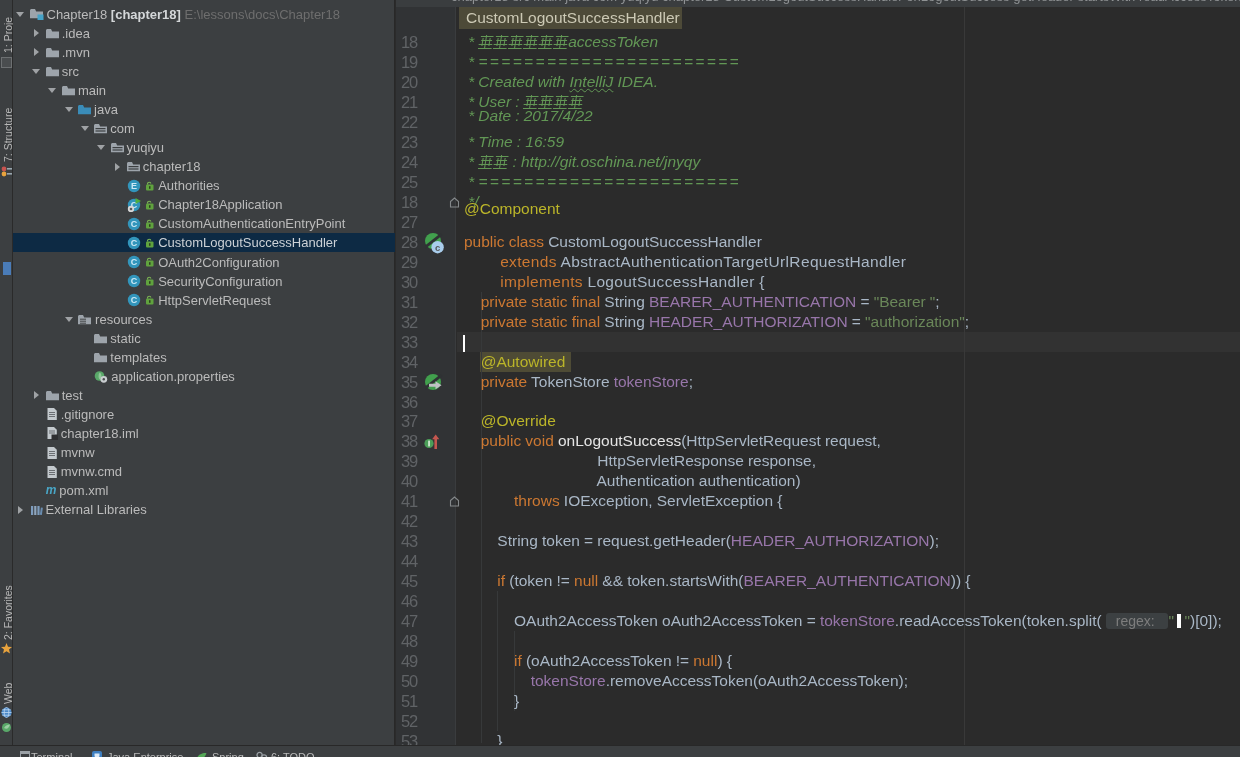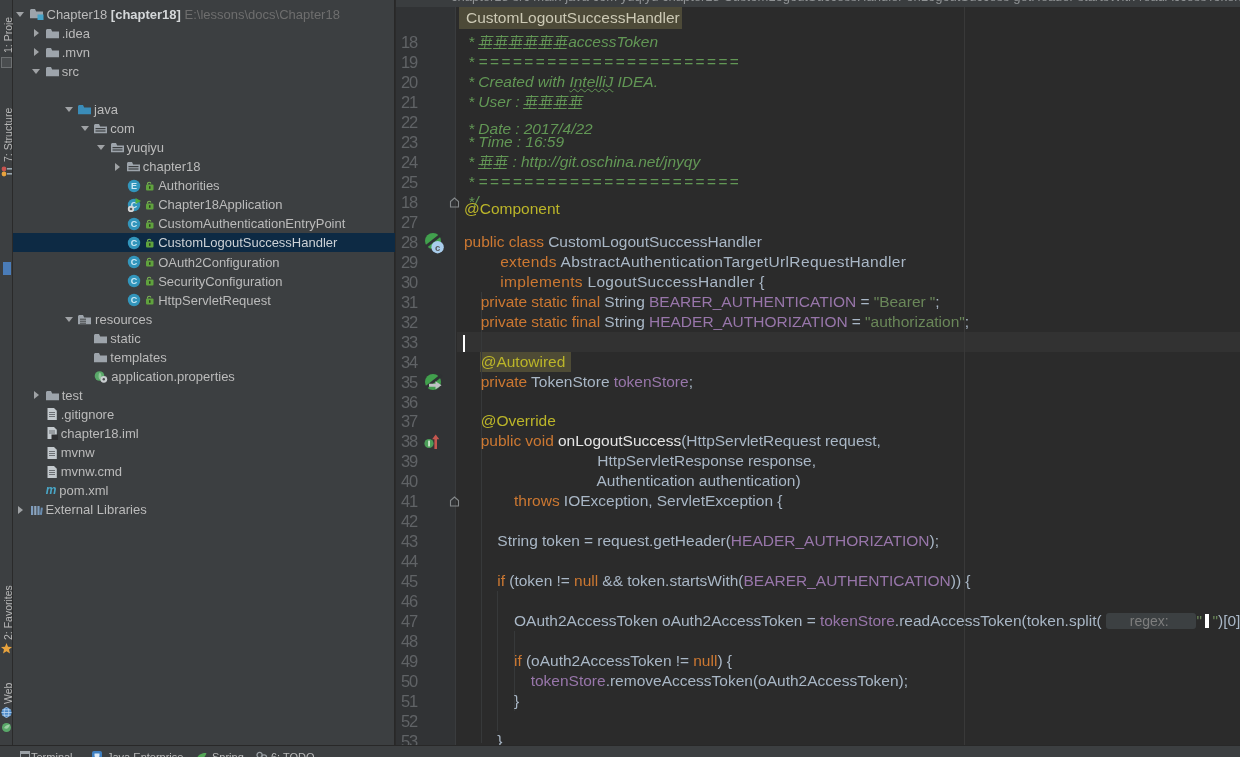--- a/index.html
+++ b/index.html
@@ -16,21 +16,21 @@
 .ad{width:0;height:0;border-left:4px solid transparent;border-right:4px solid transparent;border-top:5px solid #9fa2a5}
 .ar{width:0;height:0;border-top:4px solid transparent;border-bottom:4px solid transparent;border-left:5px solid #9fa2a5}
 #editor{position:absolute;left:396px;top:0;width:844px;height:757px;background:#2b2b2b}
 #topbar{position:absolute;left:0;top:0;width:844px;height:7px;background:#3a3d3f;overflow:hidden;color:#a7abae;font-size:13px;white-space:nowrap}
 #topbar div{position:absolute;top:-11px;left:55px;color:#8f9294}
 #gutter{position:absolute;left:0;top:7px;width:60px;height:738px;background:#313335;border-right:1px solid #3a3c3e}
 .ln{position:absolute;right:38px;width:30px;height:20px;line-height:20px;font-size:16.5px;letter-spacing:-1.2px;color:#606366;text-align:right}
 .cr{position:absolute;left:68px;height:20px;line-height:19.95px;font-size:15.5px;word-spacing:-0.14px;color:#a9b7c6;white-space:pre}
 .k{color:#cc7832}.an{color:#bbb529}.cm{color:#629755;font-style:italic}.st{color:#6a8759}
 .cf{color:#9876aa;}.fl{color:#9876aa}.md{color:#e5e5e5}
-.hint{background:#3c4042;color:#7d7d7d;border-radius:3px;padding:0 24px;font-size:14px}
+.hint{background:#3c4042;color:#7d7d7d;border-radius:3px;padding:0 10px;font-size:14px}
 .cjk{display:inline-block;width:13.6px;height:14.5px;margin:0 0.7px;vertical-align:-2.5px;transform:skewX(-9deg);background:
  linear-gradient(#629755,#629755) 0.5px 1px/12.6px 1.2px no-repeat,
  linear-gradient(#629755,#629755) 1.6px 5px/10.8px 1.2px no-repeat,
  linear-gradient(#629755,#629755) 0px 9px/13.6px 1.2px no-repeat,
  linear-gradient(#629755,#629755) 0px 13px/13.6px 1.1px no-repeat,
  linear-gradient(#629755,#629755) 6.4px 0px/1.3px 13px no-repeat,
  linear-gradient(#629755,#629755) 2.6px 3px/1.2px 8px no-repeat,
  linear-gradient(#629755,#629755) 10.2px 3px/1.2px 8px no-repeat}
 #curline{position:absolute;left:61px;top:331.6px;width:783px;height:20px;background:#323232}
 #caret{position:absolute;left:67px;top:334.6px;width:1.6px;height:17px;background:#fff}
@@ -111,20 +111,32 @@
       <span class="ind" style="width:16.7px"></span>
       <span class="arr">
         <i class="ad"></i>
       </span>
       <span class="ic">
         <svg class="fsvg" width="13" height="11" viewBox="0 0 13 11">
           <path d="M0 2.2 L0 10.2 L13 10.2 L13 3.4 L6.2 3.4 L5 1 L0.8 1 Z" fill="#9da4ab"></path>
         </svg>
       </span>
       <span>src</span>
+    </div>
+<div class="tr" style="top:81.0px">
+      <span class="ind" style="width:32.9px"></span>
+      <span class="arr">
+        <i class="ad"></i>
+      </span>
+      <span class="ic">
+        <svg class="fsvg" width="13" height="11" viewBox="0 0 13 11">
+          <path d="M0 2.2 L0 10.2 L13 10.2 L13 3.4 L6.2 3.4 L5 1 L0.8 1 Z" fill="#9da4ab"></path>
+        </svg>
+      </span>
+      <span>main</span>
     </div>
 <div class="tr" style="top:100.0px">
       <span class="ind" style="width:49.1px"></span>
       <span class="arr">
         <i class="ad"></i>
       </span>
       <span class="ic">
         <svg class="fsvg" width="13" height="11" viewBox="0 0 13 11">
           <path d="M0 2.2 L0 10.2 L13 10.2 L13 3.4 L6.2 3.4 L5 1 L0.8 1 Z" fill="#3a8cb8"></path>
         </svg>
@@ -507,21 +519,21 @@
         <rect x="4.2" y="6.6" width="1.7" height="5.8" fill="#d8ecd8"></rect>
         <path d="M11.7 0.5 L15.3 5.2 L13 5.2 L13 15 L10.4 15 L10.4 5.2 L8.1 5.2 Z" fill="#c4574f"></path>
       </svg>
  </div>
  <div id="olivebox">CustomLogoutSuccessHandler</div>
  <div id="code">
 <div class="cr" style="top:32.4px"><span class="cm"> * <i class="cjk"></i><i class="cjk"></i><i class="cjk"></i><i class="cjk"></i><i class="cjk"></i><i class="cjk"></i>accessToken</span></div>
 <div class="cr" style="top:52.3px"><span class="cm"> * <span style="letter-spacing:-0.9px">= = = = = = = = = = = = = = = = = = = = = = = </span></span></div>
 <div class="cr" style="top:72.3px"><span class="cm"> * Created with <span style="text-decoration:underline wavy 1px">IntelliJ</span> IDEA.</span></div>
 <div class="cr" style="top:92.2px"><span class="cm"> * User : <i class="cjk"></i><i class="cjk"></i><i class="cjk"></i><i class="cjk"></i></span></div>
-<div class="cr" style="top:119px"><span class="cm"> * Date : 2017/4/22</span></div>
+<div class="cr" style="top:106px"><span class="cm"> * Date : 2017/4/22</span></div>
 <div class="cr" style="top:132.2px"><span class="cm"> * Time : 16:59</span></div>
 <div class="cr" style="top:152.1px"><span class="cm"> * <i class="cjk"></i><i class="cjk"></i> : http://git.oschina.net/jnyqy</span></div>
 <div class="cr" style="top:172.1px"><span class="cm"> * <span style="letter-spacing:-0.9px">= = = = = = = = = = = = = = = = = = = = = = = </span></span></div>
 <div class="cr" style="top:192.0px"><span class="cm"> */</span></div>
 <div class="cr" style="top:199px"><span class="an">@Component</span></div>
 <div class="cr" style="top:231.9px"><span class="k">public class </span>CustomLogoutSuccessHandler</div>
 <div class="cr" style="top:251.8px"><span style="letter-spacing:0.35px">        <span class="k">extends </span>AbstractAuthenticationTargetUrlRequestHandler</span></div>
 <div class="cr" style="top:271.8px"><span style="letter-spacing:0.35px">        <span class="k">implements </span>LogoutSuccessHandler {</span></div>
 <div class="cr" style="top:291.7px">    <span class="k">private static final </span>String <span class="cf">BEARER_AUTHENTICATION</span> = <span class="st">"Bearer "</span>;</div>
 <div class="cr" style="top:311.7px">    <span class="k">private static final </span>String <span class="cf">HEADER_AUTHORIZATION</span> = <span class="st">"authorization"</span>;</div>

